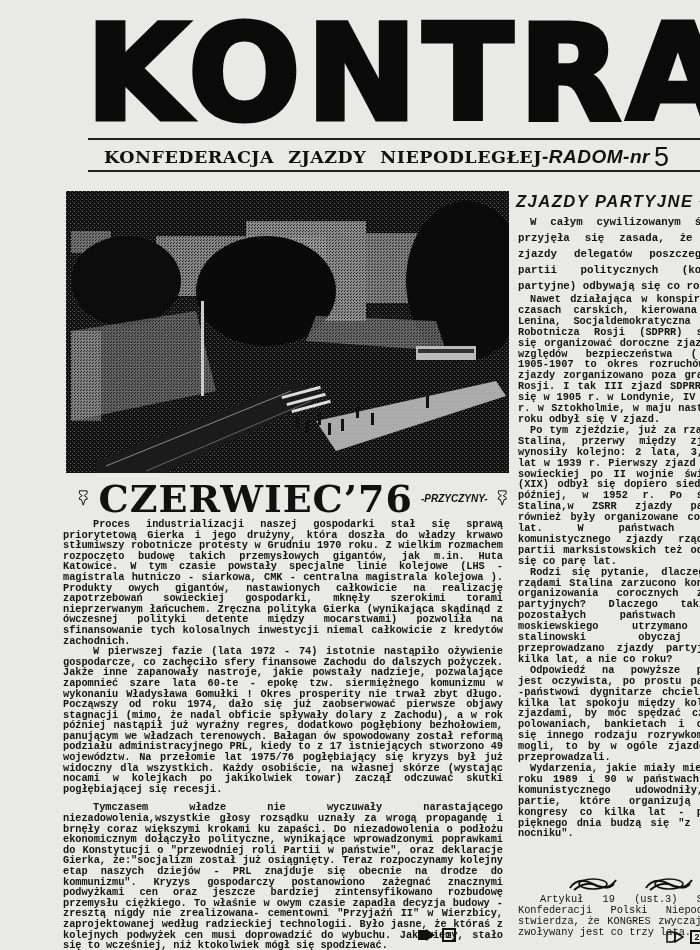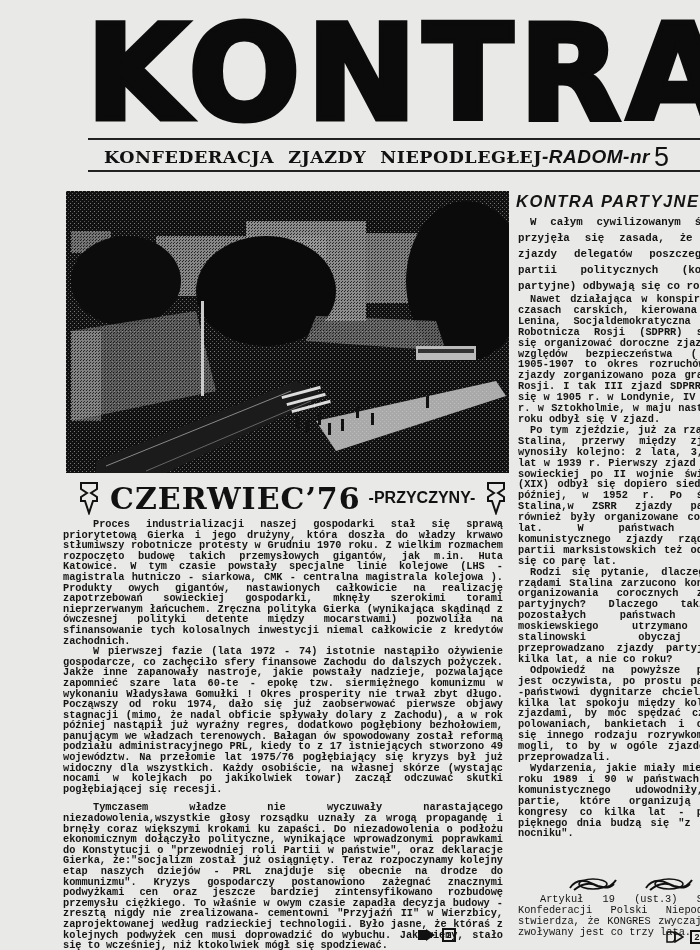--- a/index.html
+++ b/index.html
@@ -44,25 +44,25 @@
   }
   .photo svg { width: 100%; height: 100%; display: block; }
 
   
   .art-head {
     position: absolute; left: 30px; top: 478px; width: 430px; height: 40px;
     display: flex; align-items: center; white-space: nowrap;
   }
   .art-title {
     font-family: "DejaVu Serif", "Liberation Serif", serif; font-weight: bold;
-    font-size: 30px; letter-spacing: 1px; color: #111; margin-left: 10px;
+    font-size: 38px; letter-spacing: 1px; color: #111; margin-left: 10px;
   }
   .art-sub {
-    font-family: "Liberation Sans", sans-serif; font-weight: bold;
-    font-size: 16px; margin-left: 8px; color: #111;
+    font-family: "Liberation Sans", sans-serif; font-style: italic; font-weight: bold;
+    font-size: 10px; margin-left: 8px; color: #111;
   }
   .arrow-icon { width: 22px; height: 34px; display: inline-block; }
   .arrow-icon.right { margin-left: 10px; }
 
   .left-text {
     position: absolute; left: 15px; top: 519px; width: 440px;
     font-size: 10.3px; line-height: 10.6px; letter-spacing: -0.05px;
     text-align: justify;
     font-weight: bold;
   }
@@ -196,21 +196,21 @@
 
   <div class="continue-left">
     <svg class="cont-icon" viewBox="0 0 18 12">
       <rect x="0" y="1" width="8" height="10" fill="#111"></rect>
       <polygon points="8,0 17,6 8,12" fill="#111"></polygon>
     </svg>
     <span class="page-box">2</span>
   </div>
 
   <div class="right-head">
-    <span class="right-title">KONTRA PARTYJNE</span>
+    <span class="right-title">ZJAZDY PARTYJNE</span>
     <svg class="knot-icon" viewBox="0 0 34 18">
       <path d="M1 10 Q6 4 10 10 Q14 16 18 9 Q22 2 27 6 Q31 10 26 13 Q21 16 18 11 M22 4 L33 14 M20 14 L32 5" fill="none" stroke="#111" stroke-width="1.6"></path>
       <ellipse cx="23" cy="9" rx="4" ry="3" fill="#111"></ellipse>
     </svg>
   </div>
 
   <div class="right-text">
     <p class="first">W całym cywilizowanym świecie przyjęła się zasada, że walne zjazdy delegatów poszczególnych partii politycznych (kongresy partyjne) odbywają się co roku.</p>
     <p>Nawet działająca w konspiracji w czasach carskich, kierowana przez Lenina, Socjaldemokratyczna Partia Robotnicza Rosji (SDPRR) starała się organizować doroczne zjazdy. Ze względów bezpieczeństwa ( lata 1905-1907 to okres rozruchów) dwa zjazdy zorganizowano poza granicami Rosji. I tak III zjazd SDPRR odbył się w 1905 r. w Londynie, IV w 1906 r. w Sztokholmie, w maju następnego roku odbył się V zjazd.</p>
     <p>Po tym zjeździe, już za rządów J. Stalina, przerwy między zjazdami wynosiły kolejno: 2 lata, 3,4 i 5 lat w 1939 r. Pierwszy zjazd partii sowieckiej po II wojnie światowej (XIX) odbył się dopiero siedem lat później, w 1952 r. Po śmierci Stalina,w ZSRR zjazdy partyjne również były organizowane co kilka lat. W państwach bloku komunistycznego zjazdy rządzących partii marksistowskich też odbywały się co parę lat.</p>

